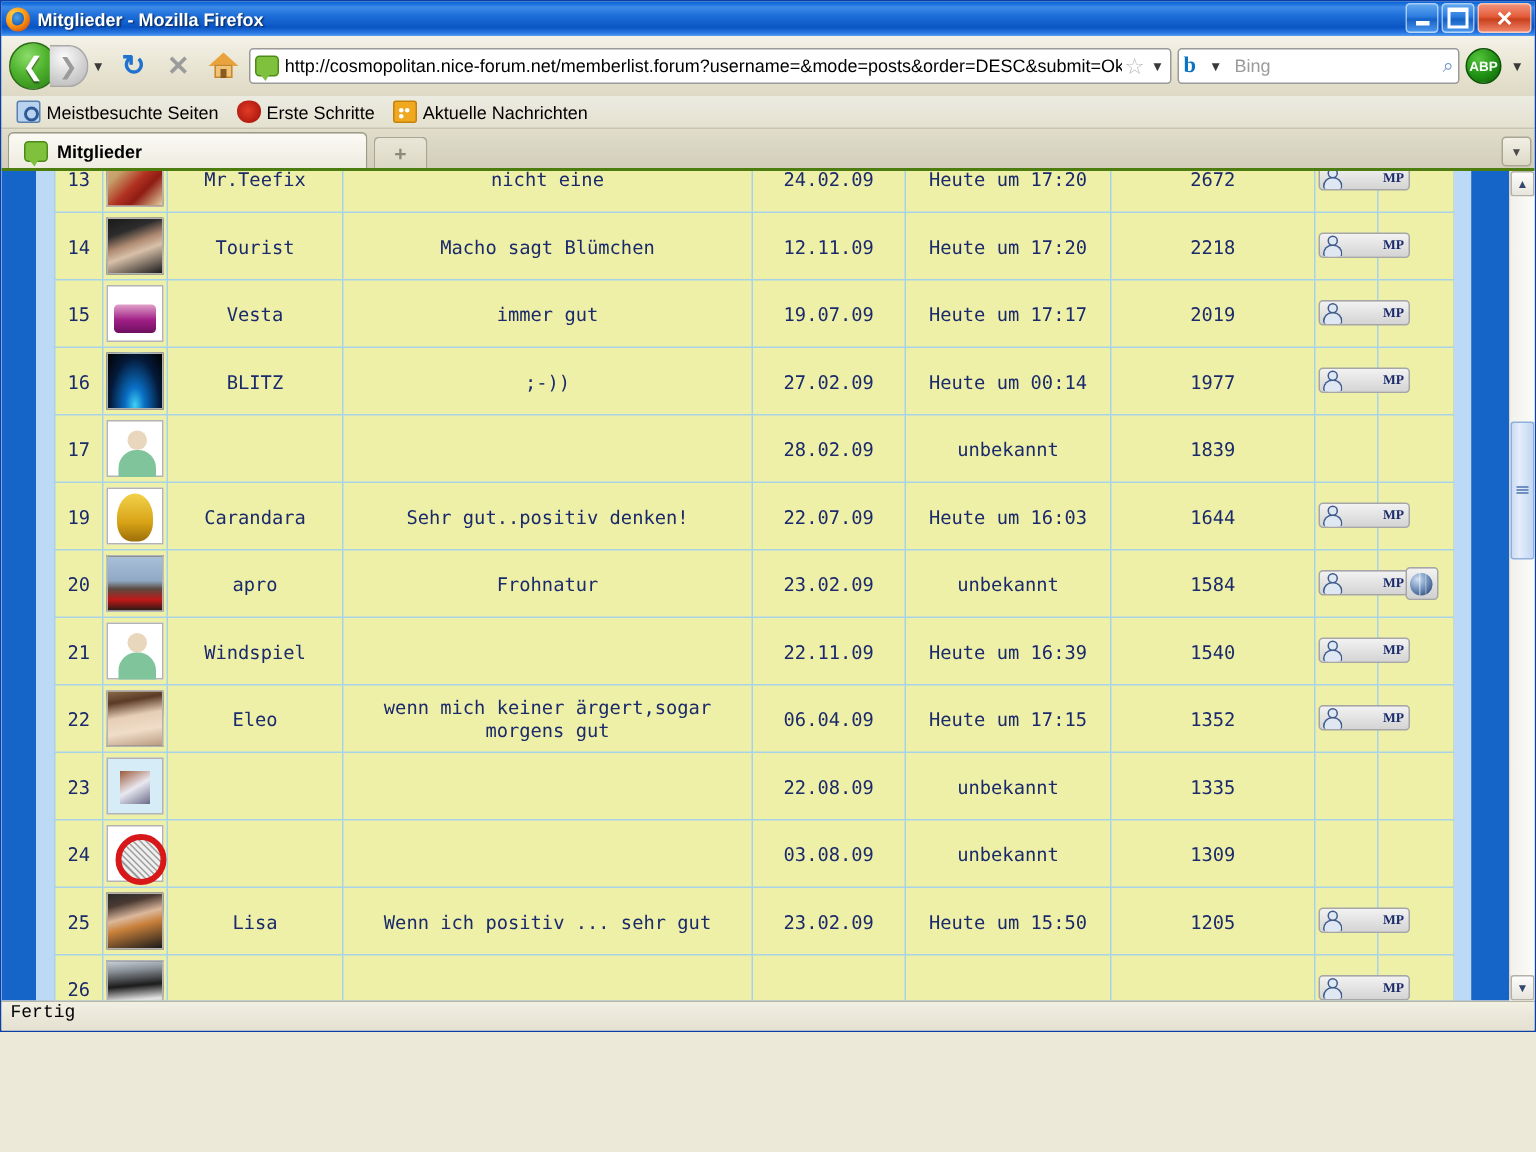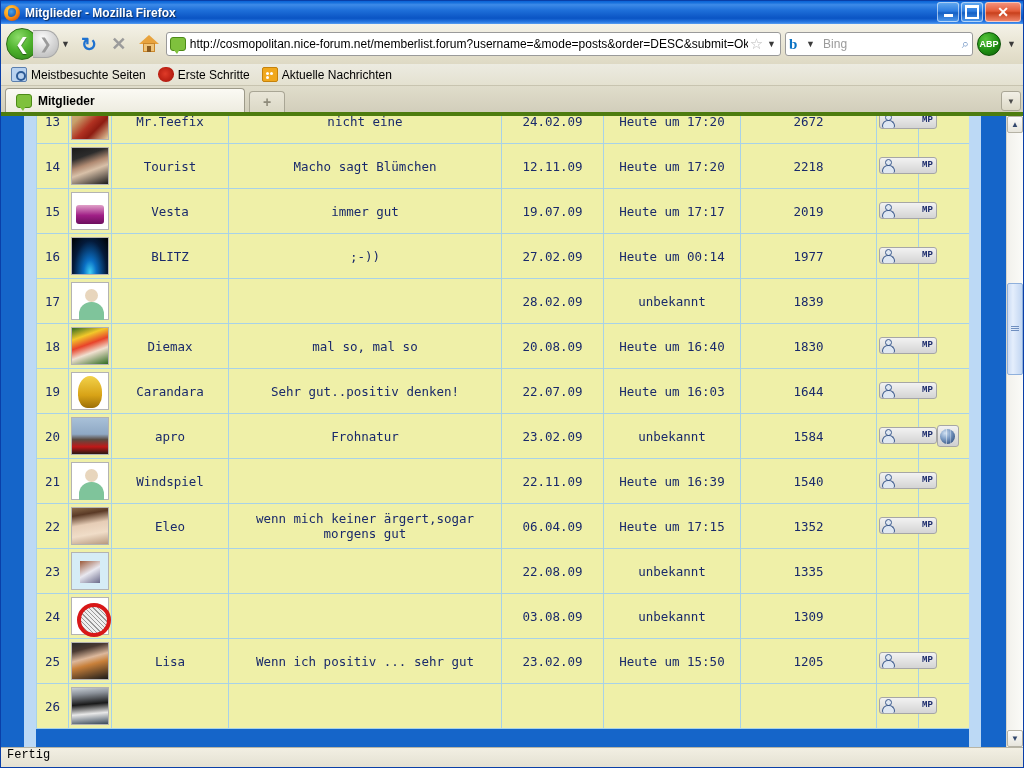--- a/index.html
+++ b/index.html
@@ -5,21 +5,21 @@
   * { box-sizing: border-box; }
   html, body {
     margin: 0; padding: 0;
     width: 1024px; height: 768px;
     overflow: hidden;
     font-family: "Liberation Sans", sans-serif;
     font-size: 12px;
     background: #ece9d8;
   }
   #app {
-    width: 1024px; height: 768px;
+    width: 1024px; height: 688px;
     position: relative;
     display: flex; flex-direction: column;
     background: #ece9d8;
     border: 1px solid #0a3fa8;
   }
 
   
   .titlebar {
     height: 23px;
     background: linear-gradient(to bottom,
@@ -228,21 +228,21 @@
     border: 1px solid #a9a695; border-radius: 3px;
     display: flex; align-items: center; justify-content: center;
     color: #4a4a4a; font-size: 8px;
   }
 
   
   .content {
     flex: 1 1 auto; position: relative;
     display: flex;
     background: #ffffff;
-    border-top: 4px solid #4d7c0f;
+    border-top: 2px solid #4d7c0f;
     overflow: hidden;
   }
   .page {
     flex: 1 1 auto; display: flex; position: relative;
     background: #1565c9; overflow: hidden;
   }
   .left-blue { width: 23px; background: #1565c9; flex: 0 0 auto; }
   .left-light { width: 12px; background: #bcd9f5; flex: 0 0 auto; }
   .table-wrap { flex: 1 1 auto; position: relative; overflow: hidden; }
   .right-light { width: 12px; background: #bcd9f5; flex: 0 0 auto; }
@@ -316,21 +316,21 @@
   }
   .mp-person::before {
     content:""; position:absolute; left:3px; top:0; width:5px; height:5px;
     border-radius:50%; border:1px solid #3c5a8c; background:#dfe7f2;
   }
   .mp-person::after {
     content:""; position:absolute; left:0px; top:6px; width:11px; height:7px;
     border-radius:6px 6px 2px 2px; border:1px solid #3c5a8c; border-bottom:none; background:#dfe7f2;
   }
   .mp-label {
-    font-family: Liberation Mono, monospace; font-size: 9px; font-weight: bold;
+    font-family: Liberation Serif, serif; font-size: 9px; font-weight: bold;
     color: #1a2a6b; line-height: 1; margin-left: 28px;
   }
   .www-btn {
     display: inline-flex; align-items: center; justify-content: center;
     width: 22px; height: 22px;
     background: linear-gradient(to bottom, #f2f2f2 0%, #d0d0d0 100%);
     border: 1px solid #a6a6a6; border-radius: 3px;
   }
   .globe {
     width: 15px; height: 15px; border-radius: 50%;
@@ -525,36 +525,20 @@
                 </td>
                 <td class="c-user"></td>
                 <td class="c-mood"></td>
                 <td class="c-since">28.02.09</td>
                 <td class="c-last">unbekannt</td>
                 <td class="c-posts">1839</td>
                 <td class="c-mp"></td>
                 <td class="c-www"></td>
               </tr>
               <tr>
-                <td class="c-rank">18</td>
-                <td class="c-av">
-                  <span class="avatar av-flowers"></span>
-                </td>
-                <td class="c-user">Diemax</td>
-                <td class="c-mood">mal so, mal so</td>
-                <td class="c-since">20.08.09</td>
-                <td class="c-last">Heute um 16:40</td>
-                <td class="c-posts">1830</td>
-                <td class="c-mp"><span class="mp-btn">
-                    <span class="mp-person"></span>
-                    <span class="mp-label">MP</span>
-                  </span></td>
-                <td class="c-www"></td>
-              </tr>
-              <tr>
                 <td class="c-rank">19</td>
                 <td class="c-av">
                   <span class="avatar av-gold"></span>
                 </td>
                 <td class="c-user">Carandara</td>
                 <td class="c-mood">Sehr gut..positiv denken!</td>
                 <td class="c-since">22.07.09</td>
                 <td class="c-last">Heute um 16:03</td>
                 <td class="c-posts">1644</td>
                 <td class="c-mp"><span class="mp-btn">

